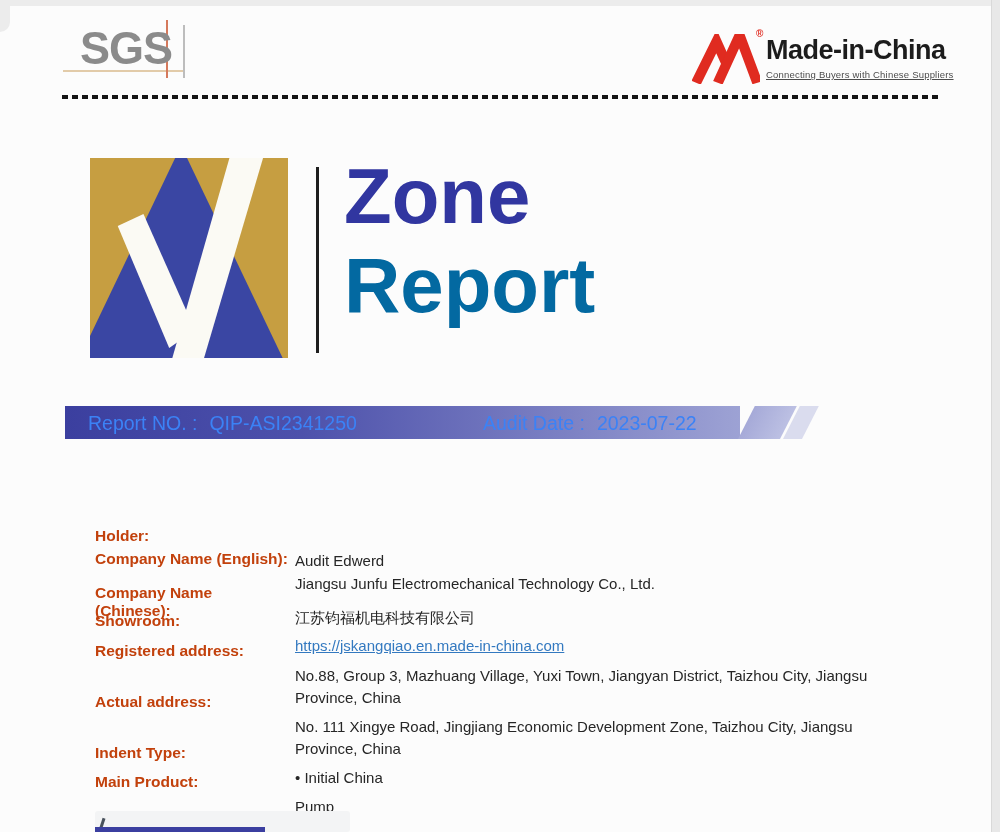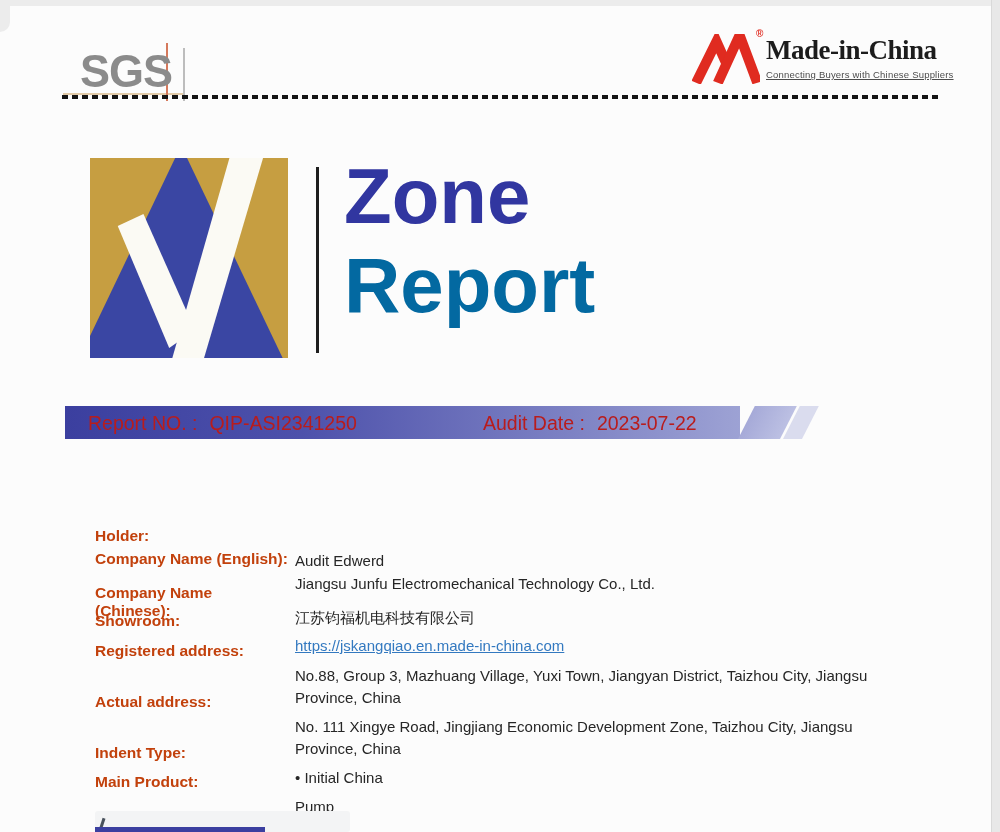--- a/index.html
+++ b/index.html
@@ -7,49 +7,49 @@
     position:relative;width:1000px;height:832px;overflow:hidden;
     background:#fcfcfc;font-family:"Liberation Sans", sans-serif;
     -webkit-font-smoothing:antialiased;
   }
   
   .edge-top{position:absolute;left:0;top:0;width:1000px;height:6px;background:#ececec;}
   .edge-left{position:absolute;left:0;top:0;width:10px;height:32px;background:#ececec;border-bottom-right-radius:10px;}
   .edge-right{position:absolute;left:991px;top:0;width:9px;height:832px;background:#e8e8e8;border-left:1px solid #d9d9d9;box-sizing:border-box;}
 
   
-  .sgs-wrap{position:absolute;left:63px;top:40px;width:140px;height:64px;}
+  .sgs-wrap{position:absolute;left:63px;top:17px;width:140px;height:64px;}
   .sgs-text{position:absolute;left:17px;top:4px;font-size:45px;font-weight:bold;color:#8b8b8b;letter-spacing:-1px;transform:scaleY(1.04);transform-origin:top left;}
   .sgs-line-h{position:absolute;left:0px;top:53px;width:122px;height:2px;background:#e2cba9;}
   .sgs-line-v1{position:absolute;left:103px;top:3px;width:2px;height:58px;background:#d5795c;}
   .sgs-line-v2{position:absolute;left:120px;top:8px;width:2px;height:53px;background:#bdbdbd;}
 
   .mic-wrap{position:absolute;left:690px;top:26px;width:290px;height:64px;}
   .mic-m{position:absolute;left:2px;top:8px;width:68px;height:50px;}
   .mic-reg{position:absolute;left:66px;top:2px;font-size:10px;color:#e02b20;font-weight:bold;}
-  .mic-name{position:absolute;left:76px;top:9px;font-size:27px;font-weight:bold;color:#1c1c1c;letter-spacing:-0.5px;font-family:Liberation Serif, serif;}
+  .mic-name{position:absolute;left:76px;top:9px;font-size:27px;font-weight:bold;color:#1c1c1c;letter-spacing:-0.5px;}
   .mic-tagline{position:absolute;left:76px;top:43px;font-size:9.5px;color:#4c4c4c;letter-spacing:0.2px;white-space:nowrap;text-decoration:underline;}
 
   .dashed-rule{position:absolute;left:62px;top:95px;width:878px;height:4px;
     background:repeating-linear-gradient(90deg,#141414 0 6px,transparent 6px 10px);}
 
   
   .mark{position:absolute;left:90px;top:158px;width:198px;height:200px;}
   .title-divider{position:absolute;left:316px;top:167px;width:3px;height:186px;background:#1e1e1e;}
   .title-audit{position:absolute;left:344px;top:157px;font-size:78px;font-weight:bold;color:#3136a0;letter-spacing:0px;line-height:1;}
   .title-report{position:absolute;left:344px;top:246px;font-size:78px;font-weight:bold;color:#0369a1;line-height:1;}
 
   
   .bar{position:absolute;left:65px;top:406px;width:675px;height:33px;
     background:linear-gradient(90deg,#3b3f9f 0%,#4d51ab 35%,#7d82c4 75%,#9da2d4 100%);}
   .bar-cap1{position:absolute;left:738px;top:406px;width:42px;height:33px;
     background:linear-gradient(90deg,#a6aad8,#bcc0e3);transform:skewX(-27deg);transform-origin:bottom left;}
   .bar-cap2{position:absolute;left:783px;top:406px;width:19px;height:33px;
     background:#dadcee;transform:skewX(-27deg);transform-origin:bottom left;}
-  .bar-text{position:absolute;top:412px;color:#b91c1c;font-size:19.5px;white-space:nowrap;}
+  .bar-text{position:absolute;top:412px;color:#3b82f6;font-size:19.5px;white-space:nowrap;}
   .bar-text .lbl{margin-right:12px;}
   .bt-report{left:88px;}
   .bt-date{left:483px;}
 
   
   .row{position:absolute;left:95px;width:830px;}
   .row .lbl{position:absolute;left:0;top:0;width:195px;font-size:15.5px;font-weight:bold;color:#c2410c;margin-top:16px;}
   .row .val{position:absolute;left:200px;top:0;width:600px;font-size:15px;color:#262626;line-height:22px;white-space:pre-line;margin-top:39px;}
   .row .val.link{color:#3379c0;text-decoration:underline;cursor:pointer;}
   .r0{top:511px;} .r1{top:534px;} .r2{top:568px;} .r3{top:596px;}

